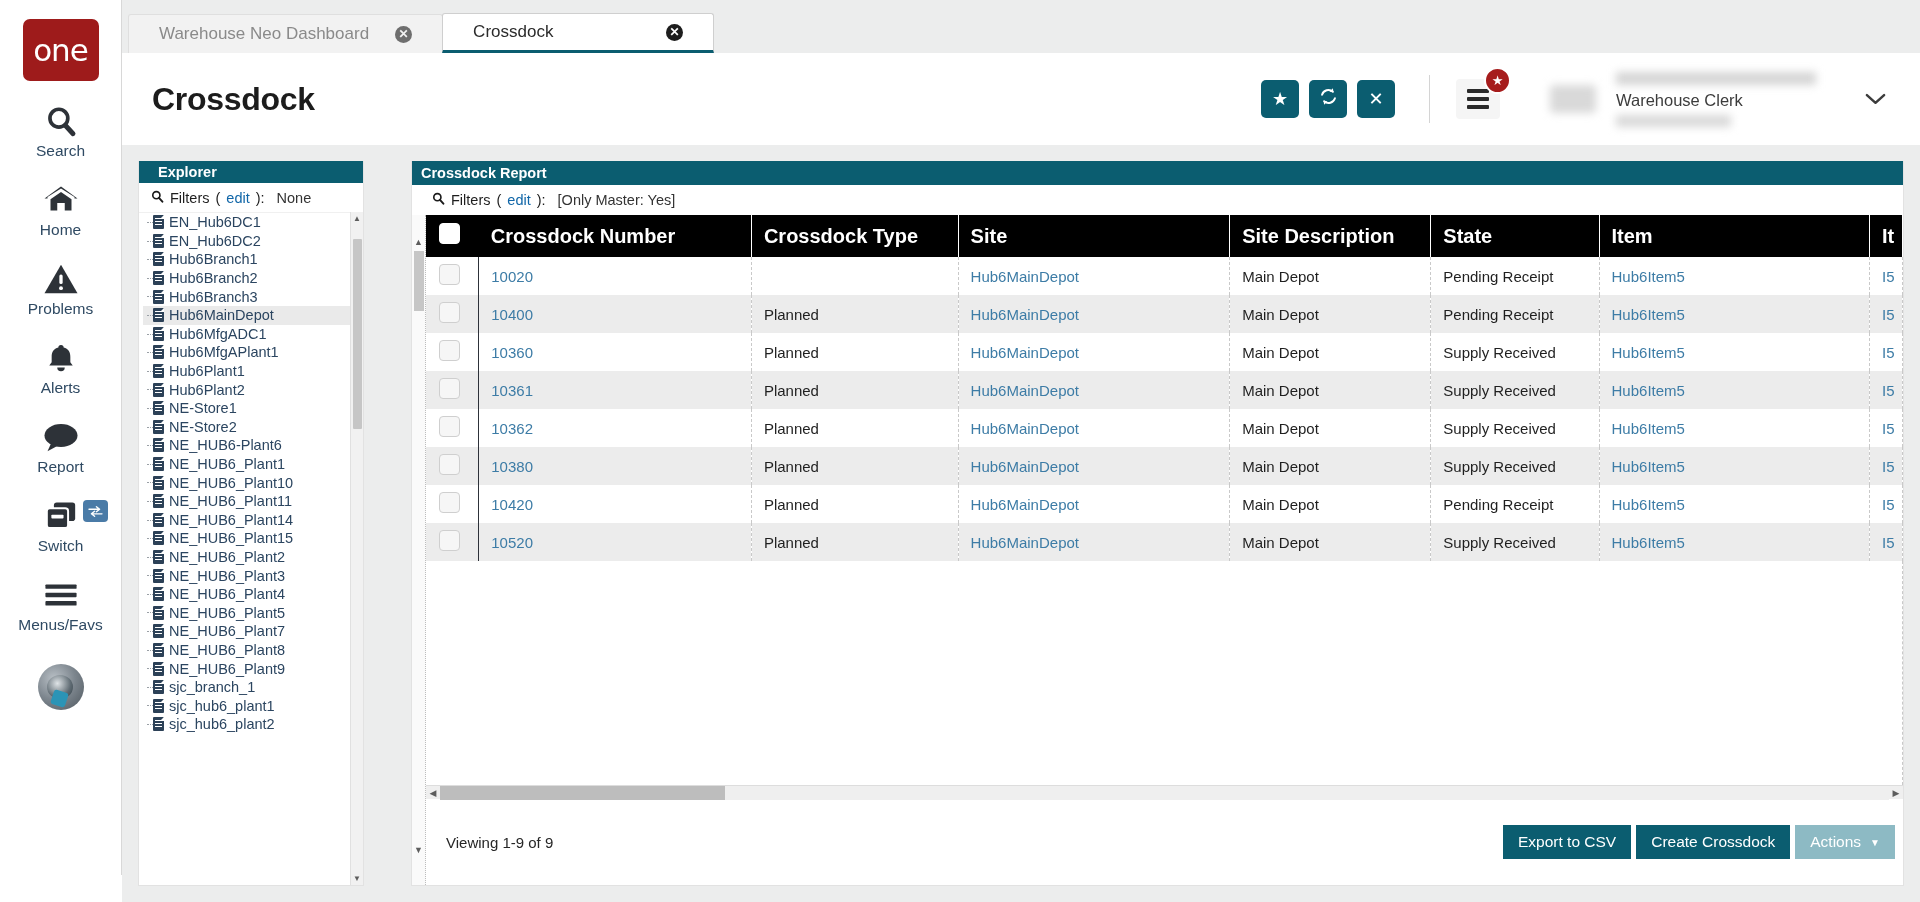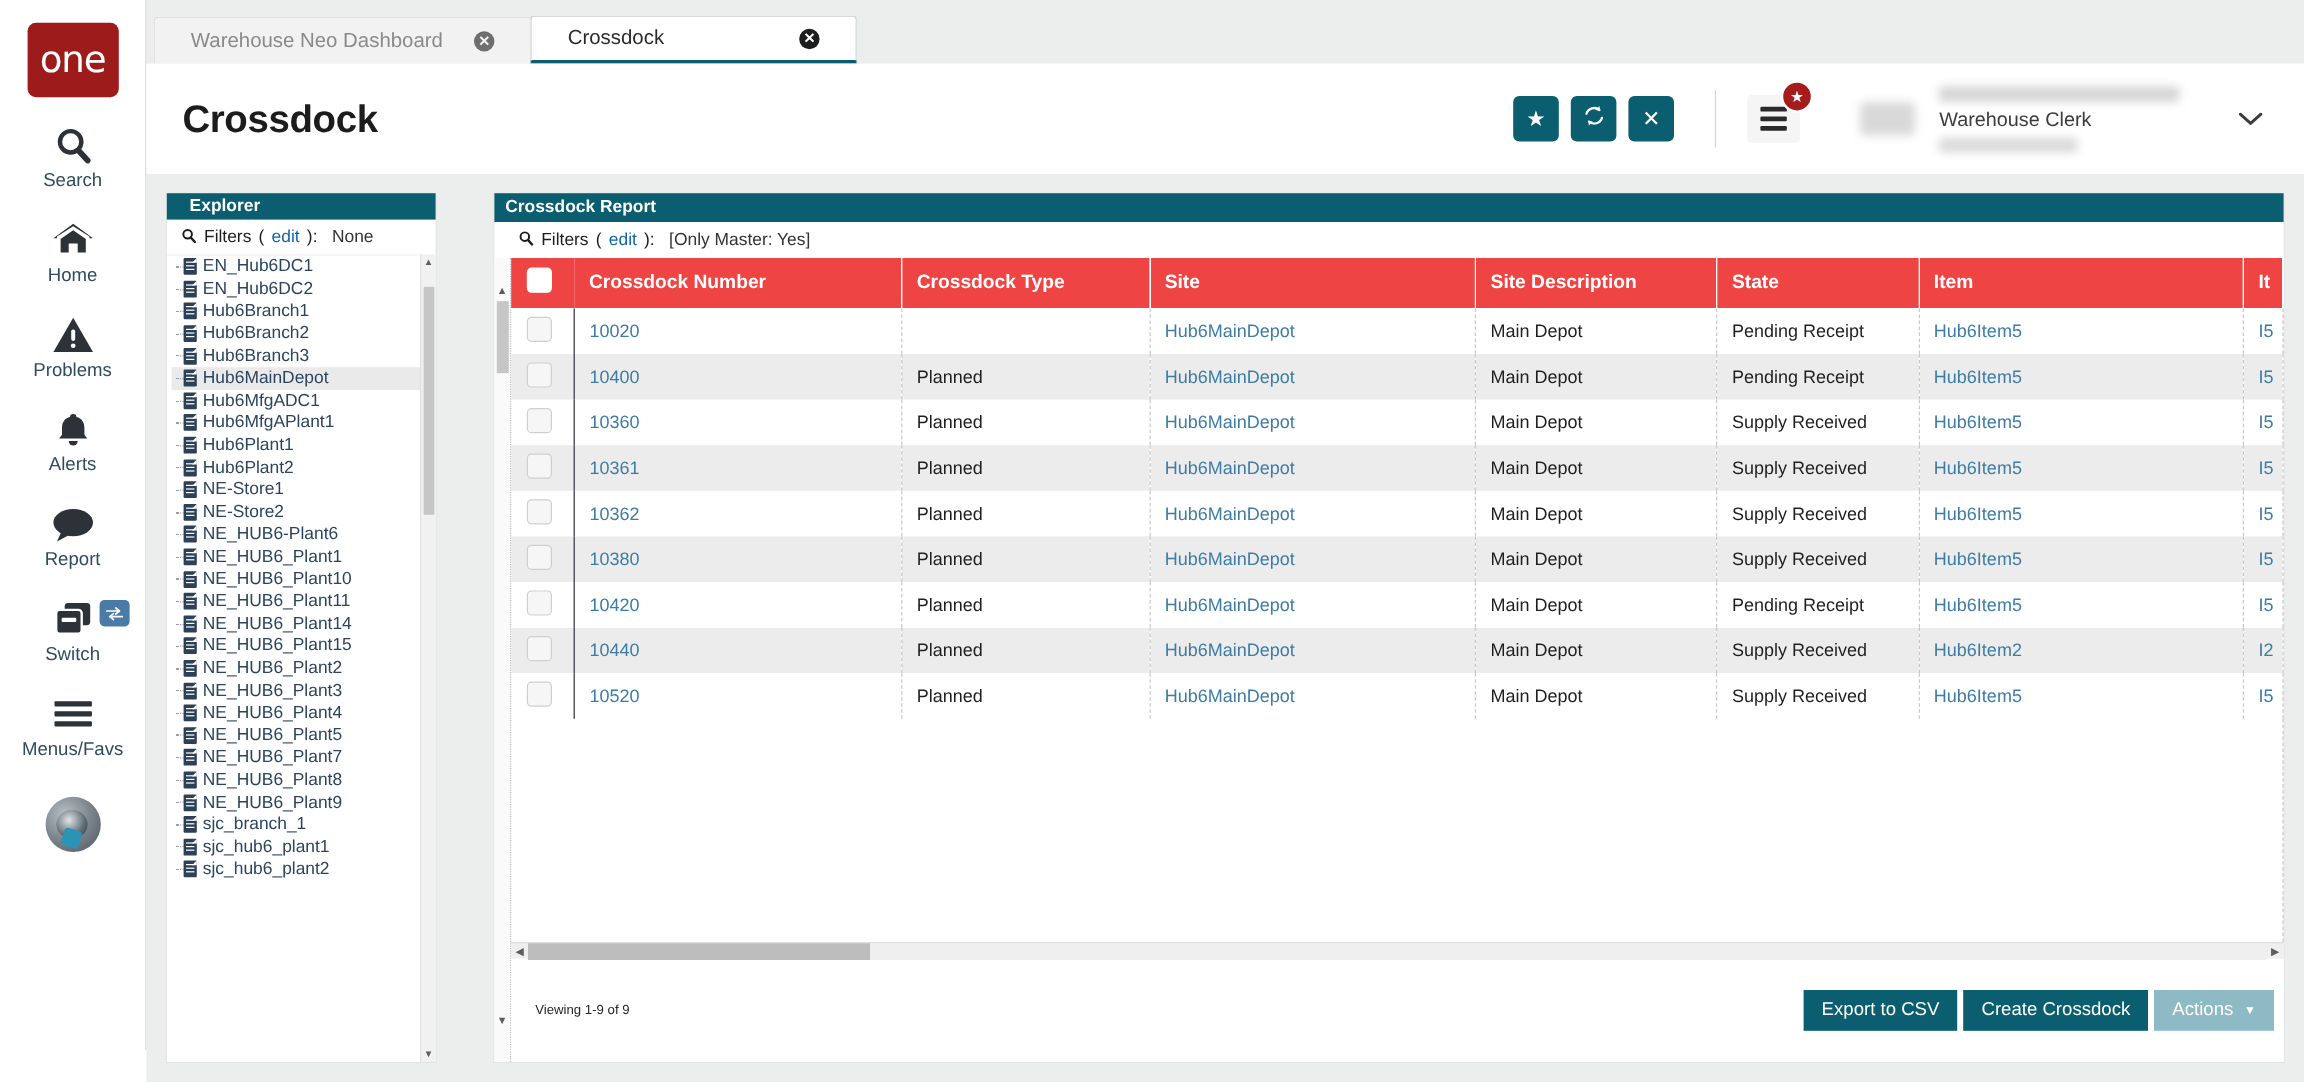--- a/index.html
+++ b/index.html
@@ -211,21 +211,21 @@
     border-right: 1px dotted #bdbdbd;
     display: flex; flex-direction: column; align-items: center; justify-content: space-between;
     padding-top: 22px; padding-bottom: 30px; cursor: pointer;
   }
   .grid-vscroll .arr { font-size: 9px; color: #5d5d5d; }
   .grid-vscroll .thumb { width: 10px; height: 60px; background: #c6c6c6; margin-bottom: auto; margin-top: 4px; }
 
   .grid-body { flex: 1; display: flex; flex-direction: column; min-width: 0; }
   table.grid { width: 100%; border-collapse: collapse; table-layout: fixed; }
   table.grid th {
-    background: #ef4444; color: #ffffff; font-size: 16px; font-weight: bold;
+    background: #000000; color: #ffffff; font-size: 20px; font-weight: bold;
     text-align: left; height: 42px; padding: 0 12px;
     border-right: 1px solid #ffffff; white-space: nowrap; overflow: hidden;
   }
   table.grid th.cb-col { width: 48px; padding: 0 0 0 13px; border-right: none; }
   table.grid td {
     font-size: 15px; color: #1f1f1f; height: 38px; padding: 0 12px;
     border-right: 1px dashed #c9c9c9; white-space: nowrap; overflow: hidden;
   }
   table.grid td.cb-col { width: 48px; padding: 0 0 0 13px; border-right: 1px solid #2d3139; }
   table.grid tbody tr:nth-child(even) { background: #ececec; }
@@ -240,21 +240,21 @@
 
   .hscroll-row { display: flex; align-items: center; height: 14px; flex: 0 0 14px; background: #efefef; border-top: 1px solid #ddd; }
   .hscroll-row .arr { width: 14px; text-align: center; font-size: 9px; color: #5d5d5d; cursor: pointer; }
   .hscroll-track { flex: 1; height: 14px; background: #efefef; position: relative; }
   .hscroll-thumb { position: absolute; left: 0; top: 0; height: 14px; width: 285px; background: #bdbdbd; cursor: pointer; }
 
   .grid-footer {
     height: 86px; flex: 0 0 86px; display: flex; align-items: center;
     padding: 0 8px 0 20px; background: #ffffff;
   }
-  .viewing { font-size: 11px; color: #262626; }
+  .viewing { font-size: 15px; color: #262626; }
   .footer-spacer { flex: 1; }
   .btn {
     height: 34px; padding: 0 15px; border: none; cursor: pointer;
     background: #0b5d70; color: #ffffff; font-size: 15.5px;
     font-family: "Liberation Sans", sans-serif; margin-left: 5px;
     display: inline-flex; align-items: center; gap: 9px;
   }
   .btn.muted { background: #8dbac4; }
   .btn .caret { font-size: 10px; }
 </style>
@@ -660,30 +660,20 @@
                     <td><a>10420</a></td>
                     <td>Planned</td>
                     <td><a>Hub6MainDepot</a></td>
                     <td>Main Depot</td>
                     <td>Pending Receipt</td>
                     <td><a>Hub6Item5</a></td>
                     <td><a>I5</a></td>
                   </tr>
                   <tr>
                     <td class="cb-col"><span class="cbx"></span></td>
-                    <td><a>10440</a></td>
-                    <td>Planned</td>
-                    <td><a>Hub6MainDepot</a></td>
-                    <td>Main Depot</td>
-                    <td>Supply Received</td>
-                    <td><a>Hub6Item2</a></td>
-                    <td><a>I2</a></td>
-                  </tr>
-                  <tr>
-                    <td class="cb-col"><span class="cbx"></span></td>
                     <td><a>10520</a></td>
                     <td>Planned</td>
                     <td><a>Hub6MainDepot</a></td>
                     <td>Main Depot</td>
                     <td>Supply Received</td>
                     <td><a>Hub6Item5</a></td>
                     <td><a>I5</a></td>
                   </tr>
                 </tbody>
             </table>

